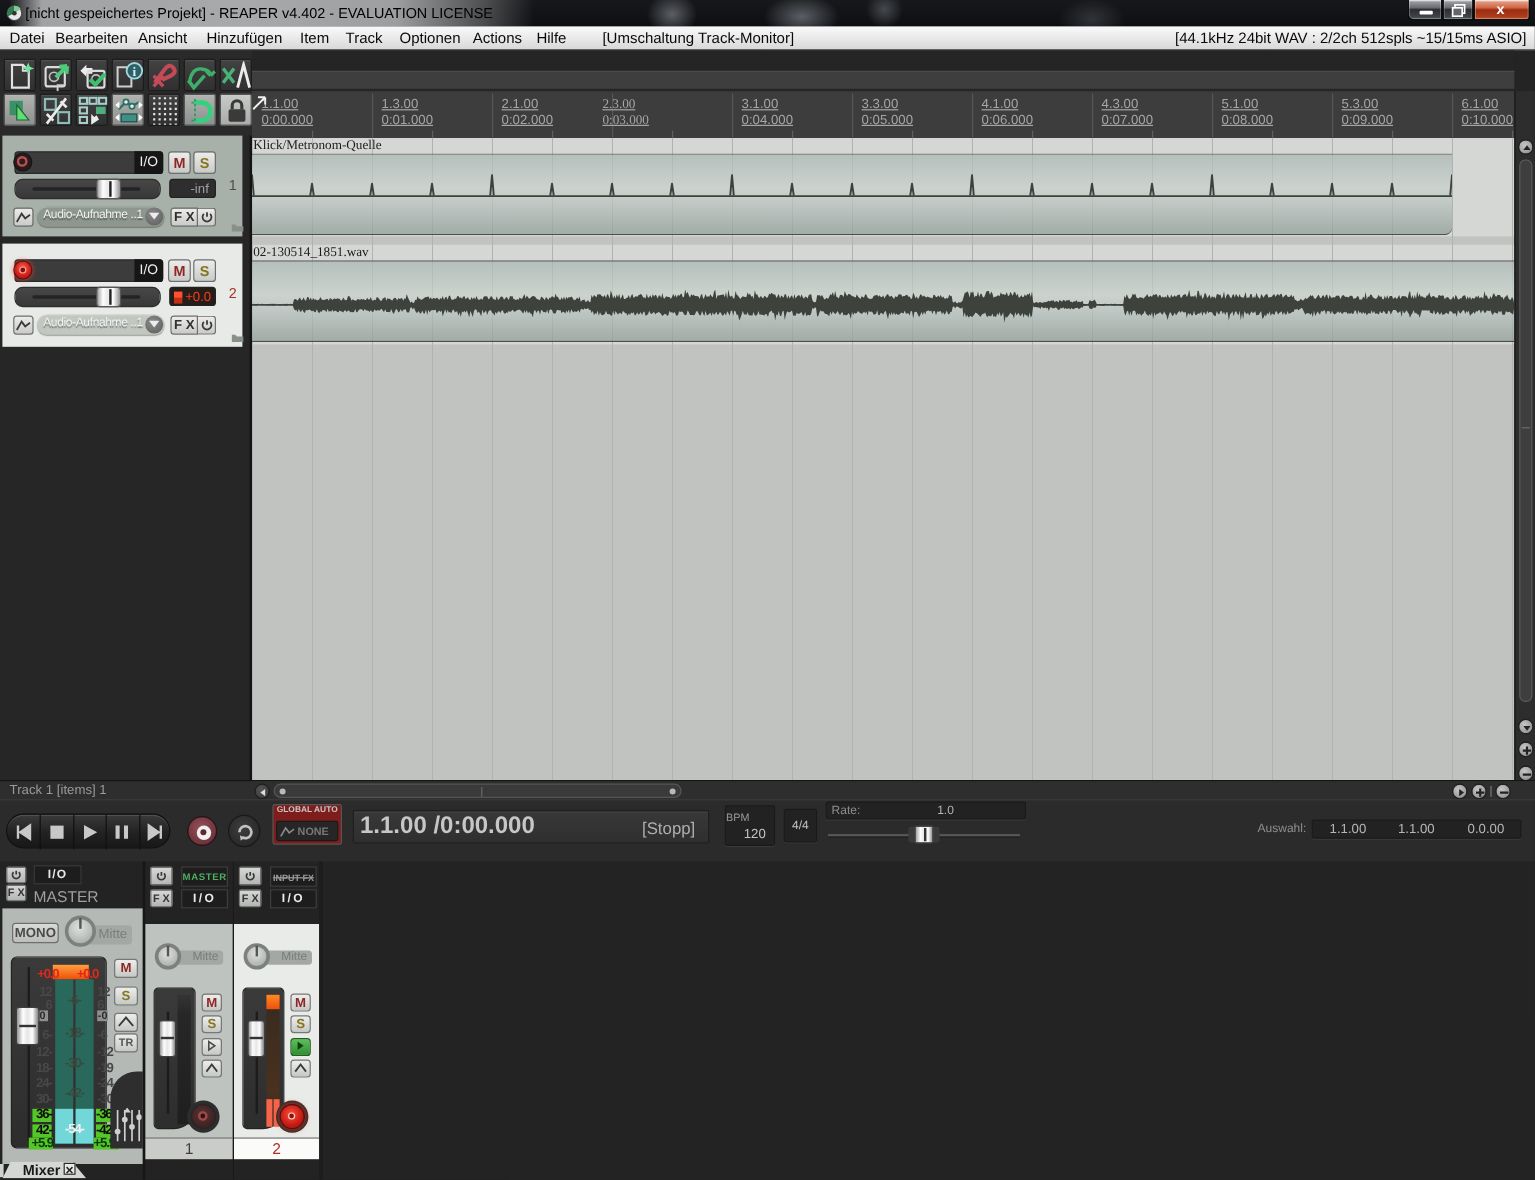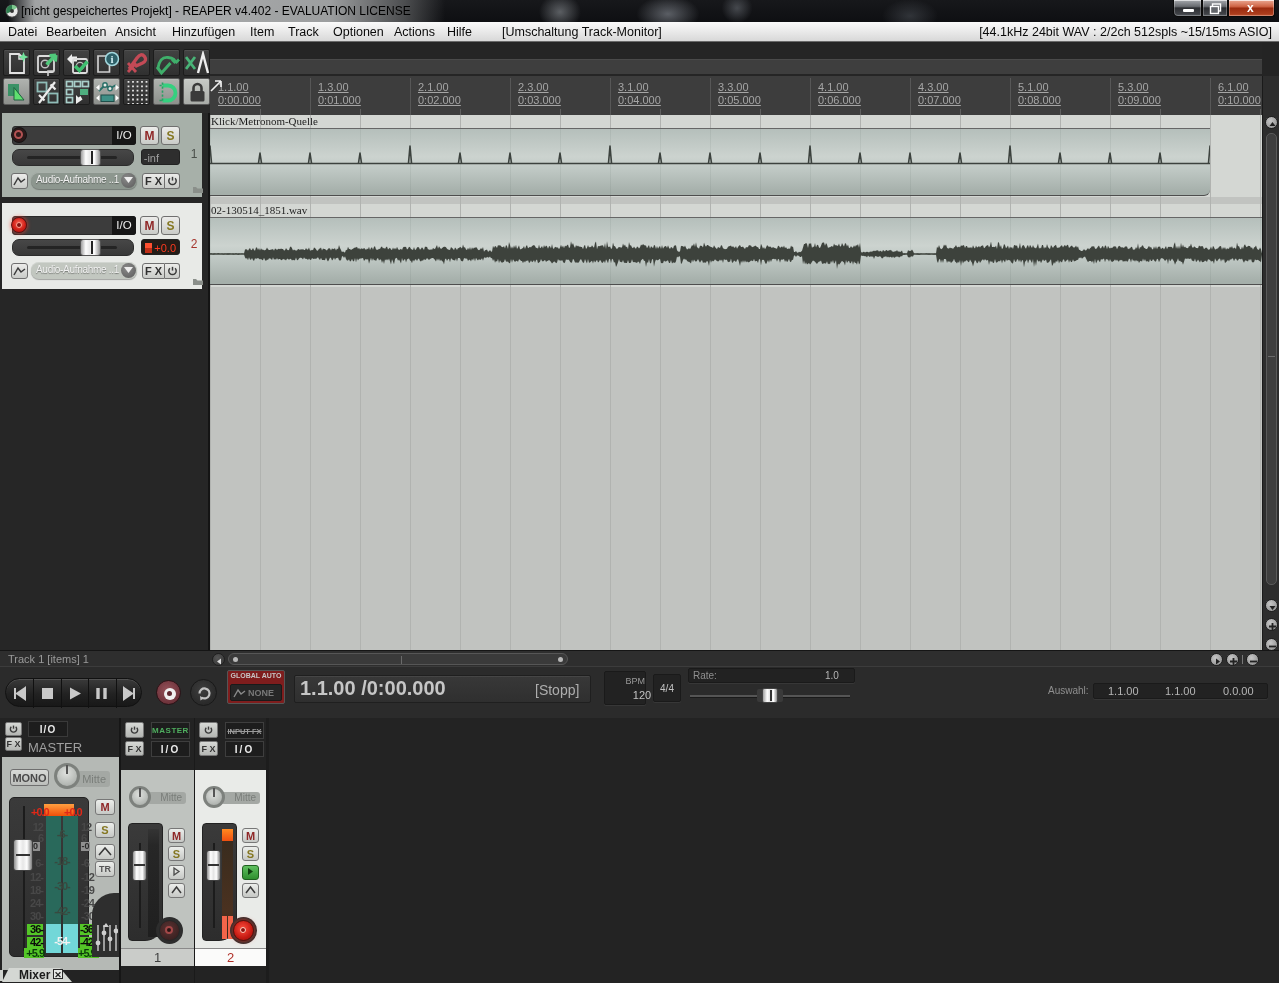--- a/index.html
+++ b/index.html
@@ -256,21 +256,21 @@
   <div id="topstrip" class="abs">
       <div class="band"></div>
     </div>
   <div id="ruler" class="abs">
     <div class="rlab" style="left:8px;"><u>1.1.00</u><br><u>0:00.000</u></div>
     <div class="rtick" style="left:100px;"></div>
     <div class="rlab" style="left:108px;"><u>1.3.00</u><br><u>0:01.000</u></div>
     <div class="rtick" style="left:200px;"></div>
     <div class="rlab" style="left:208px;"><u>2.1.00</u><br><u>0:02.000</u></div>
     <div class="rtick" style="left:300px;"></div>
-    <div class="rlab" style="left:308px;"><u>2.3.00</u><br><u>0:03.000</u></div>
+    <div class="rlab" style="left:292px;font-family:Liberation Serif, serif;"><u>2.3.00</u><br><u>0:03.000</u></div>
     <div class="rtick" style="left:400px;"></div>
     <div class="rlab" style="left:408px;"><u>3.1.00</u><br><u>0:04.000</u></div>
     <div class="rtick" style="left:500px;"></div>
     <div class="rlab" style="left:508px;"><u>3.3.00</u><br><u>0:05.000</u></div>
     <div class="rtick" style="left:600px;"></div>
     <div class="rlab" style="left:608px;"><u>4.1.00</u><br><u>0:06.000</u></div>
     <div class="rtick" style="left:700px;"></div>
     <div class="rlab" style="left:708px;"><u>4.3.00</u><br><u>0:07.000</u></div>
     <div class="rtick" style="left:800px;"></div>
     <div class="rlab" style="left:808px;"><u>5.1.00</u><br><u>0:08.000</u></div>
@@ -335,21 +335,21 @@
       <div class="namefield" style="left:10px; top:13px; width:124px; height:19px;"></div>
       <div style="position:absolute; left:110px; top:13px; width:24px; height:19px; background:#161616; border-radius:0 3px 3px 0; color:#ededed; font-size:11.5px; text-align:center; line-height:19px;">I/O</div>
       <div style="position:absolute; left:9px; top:14px; width:16px; height:16px; border-radius:50%; background:#2a1a1a; border:1px solid #151515; z-index:2;">
         <div style="position:absolute; left:1.5px; top:1.5px; width:9px; height:9px; border-radius:50%; border:2.5px solid #b35353; background:#331c1c;"></div>
       </div>
       <div class="tcpbtn" style="left:138px; top:13px; width:19px; height:19px; font-size:12px; line-height:18px; color:#8f2727;">M</div>
       <div class="tcpbtn" style="left:159px; top:13px; width:19px; height:19px; font-size:12px; line-height:18px; color:#857722;">S</div>
       <div class="volslider" style="left:10px; top:36px; width:122px; height:17px;"></div>
       <div class="volline" style="left:25px; top:43px; width:90px;"></div>
       <div class="volcap" style="left:78px; top:36px;"></div>
-      <div class="infbox" style="left:139px; top:36px; width:39px; height:16px; line-height:16px; padding-right:20px;">-inf</div>
+      <div class="infbox" style="left:139px; top:36px; width:39px; height:16px; line-height:16px; padding-right:5px;">-inf</div>
       <div class="tcpbtn" style="left:9px; top:60px; width:17px; height:16px;"><svg width="15" height="14" viewBox="0 0 15 14">
             <path d="M2 11 L6 4 L9 8 L13 5" fill="none" stroke="#3a3a3a" stroke-width="1.5"></path>
           </svg></div>
       <div class="ddown" style="left:29px; top:59px; width:106px; height:17px; background:#8d978f; box-shadow: inset 0 1px 0 rgba(255,255,255,.25), 0 1px 1px rgba(0,0,0,.3);">
         <span style="position:absolute; left:5px; top:2px; text-shadow:0 1px 1px rgba(0,0,0,.4);">Audio-Aufnahme ..1</span>
         <div style="position:absolute; right:1px; top:1px; width:15px; height:15px; border-radius:50%; background:radial-gradient(circle at 40% 35%, #8a8a8a, #5a5a5a); "></div>
         <svg style="position:absolute; right:4px; top:5px;" width="9" height="7">
             <path d="M0 0 h9 l-4.5 6 z" fill="#ededed"></path>
           </svg>
       </div>
@@ -449,29 +449,29 @@
         <svg width="13" height="11" viewBox="0 0 13 11" style="position:absolute;left:2px;top:3px;">
             <path d="M1 9 L5 2 L8 6 L12 3" fill="none" stroke="#8a8a8a" stroke-width="1.4"></path>
           </svg>
         <span style="position:absolute; left:17px; top:3px; font-size:9px; font-weight:bold; color:#787878;">NONE</span>
       </div>
     </div>
     <div style="position:absolute; left:294px; top:8px; width:297px; height:28px; background:linear-gradient(#383838,#2f2f2f); border:1px solid #1f1f1f; box-shadow:inset 0 1px 0 rgba(255,255,255,.07); border-radius:2px;"></div>
     <span style="position:absolute; left:300px; top:10px; font-size:20px; font-weight:bold; color:#c6c6c6;">1.1.00 /0:00.000</span>
     <span style="position:absolute; left:535px; top:15px; font-size:14px; color:#aeaeae; z-index:2;">[Stopp]</span>
     <div class="insetbox" style="left:604px; top:4px; width:42px; height:34px;">
-      <div style="position:absolute; left:0; top:4px; width:40px; text-align:right; font-size:9px; color:#9a9a9a;">BPM</div>
-      <div style="position:absolute; left:17px; top:17px; width:40px; text-align:center; font-size:11px; color:#c2c2c2;">120</div>
+      <div style="position:absolute; left:0; top:4px; width:40px; text-align:left; font-size:9px; color:#9a9a9a;">BPM</div>
+      <div style="position:absolute; left:4px; top:17px; width:40px; text-align:center; font-size:11px; color:#c2c2c2;">120</div>
     </div>
     <div class="insetbox" style="left:653px; top:7px; width:28px; height:28px;">
       <div style="position:absolute; left:0; top:8px; width:26px; text-align:center; font-size:10px; color:#c2c2c2;">4/4</div>
     </div>
     <div class="insetbox" style="left:688px; top:1px; width:167px; height:15px; border-radius:2px;">
       <span style="position:absolute; left:4px; top:1px; font-size:10px; color:#8f8f8f;">Rate:</span>
-      <span style="position:absolute; left:92px; top:1px; font-size:10px; color:#b5b5b5;margin-left:44px;">1.0</span>
+      <span style="position:absolute; left:92px; top:1px; font-size:10px; color:#b5b5b5;">1.0</span>
     </div>
     <div style="position:absolute; left:690px; top:28px; width:160px; height:2px; background:#555; box-shadow:0 1px 0 #1a1a1a;"></div>
     <div style="position:absolute; left:757px; top:22px; width:26px; height:13px; background:#3a3a3a; border-radius:2px;"></div>
     <div style="position:absolute; left:762px; top:21px; width:16px; height:15px; border-radius:2px; background:linear-gradient(90deg,#9f9f9f,#fdfdfd 30%,#e3e3e3 50%,#fdfdfd 75%,#8f8f8f); border:1px solid #444;">
         <div style="position:absolute;left:7px;top:1px;width:2px;height:11px;background:#333;"></div>
       </div>
     <span style="position:absolute; left:1048px; top:18px; font-size:10px; color:#8f8f8f;">Auswahl:</span>
     <div class="insetbox" style="left:1093px; top:16px; width:175px; height:16px; font-size:11px;">
       <span style="position:absolute; left:14px; top:1px;">1.1.00</span>
       <span style="position:absolute; left:71px; top:1px;">1.1.00</span>

